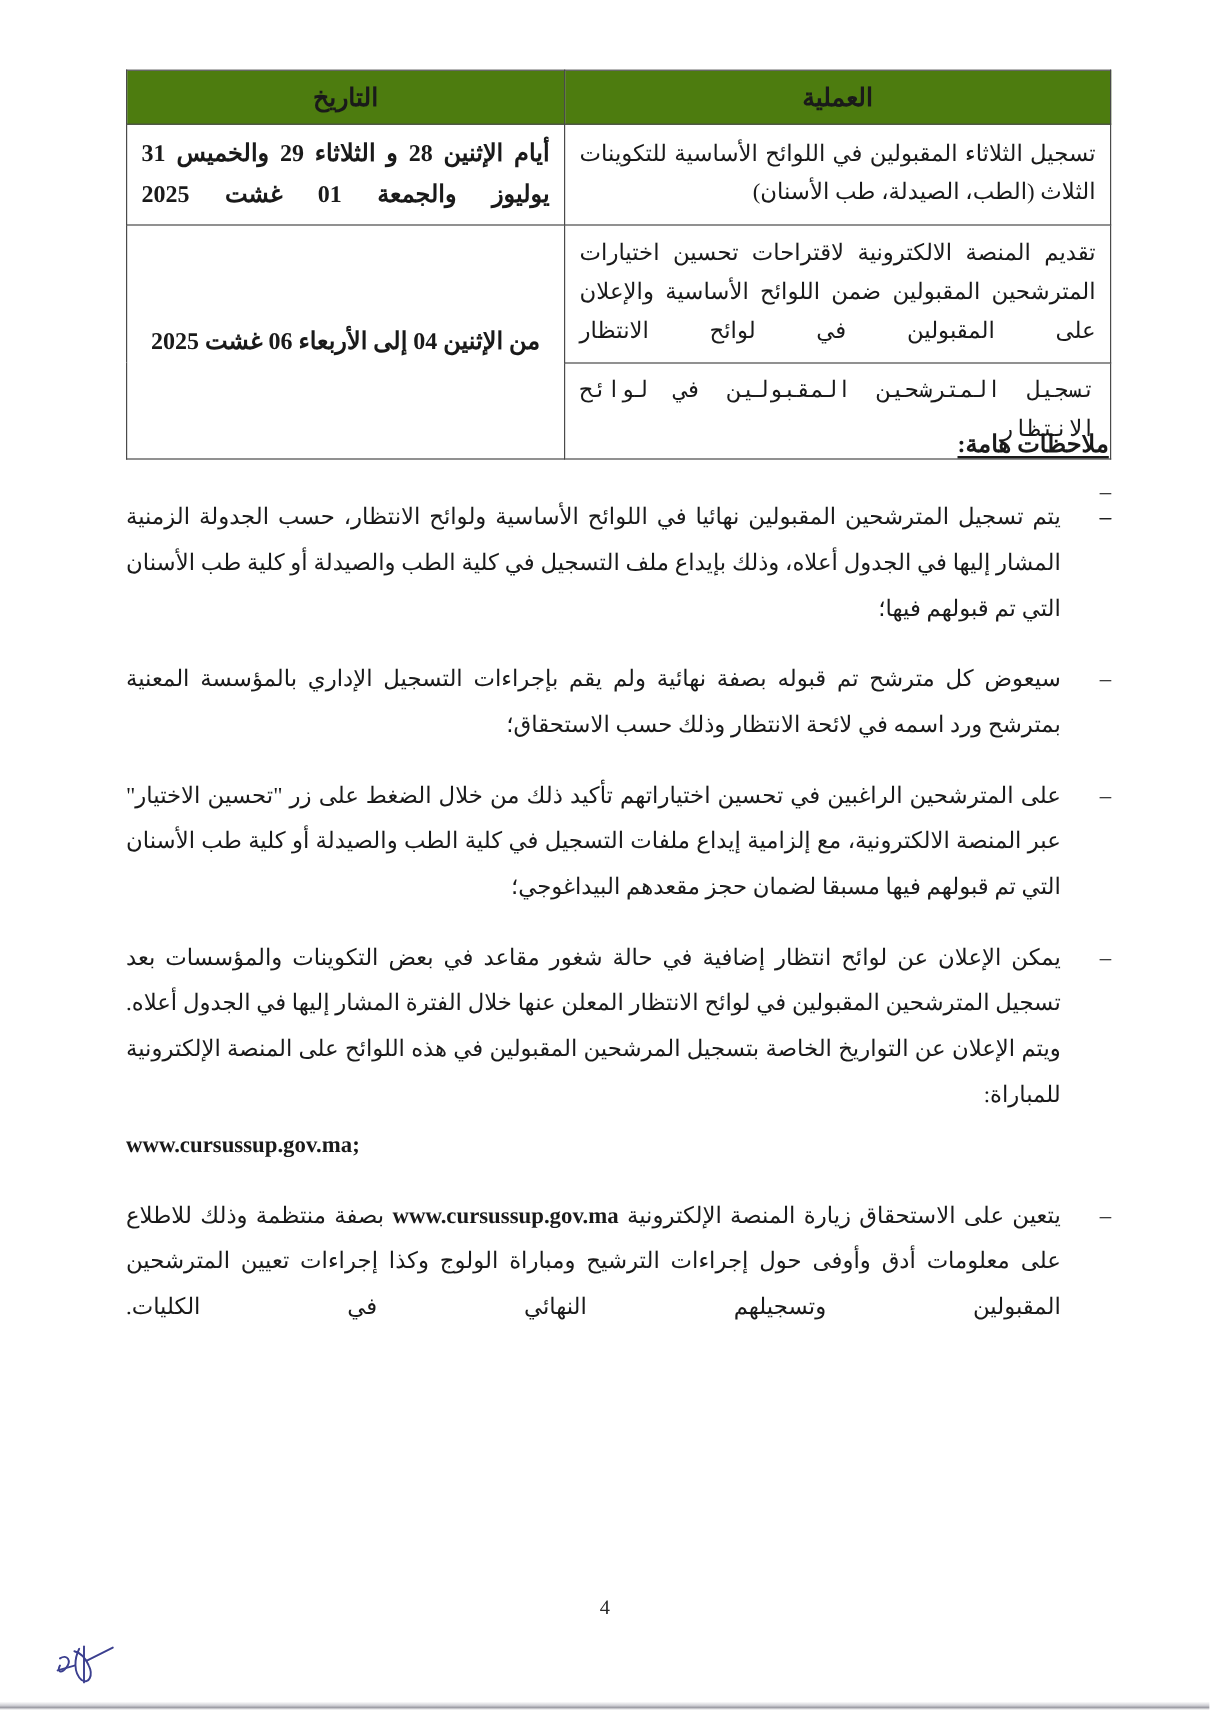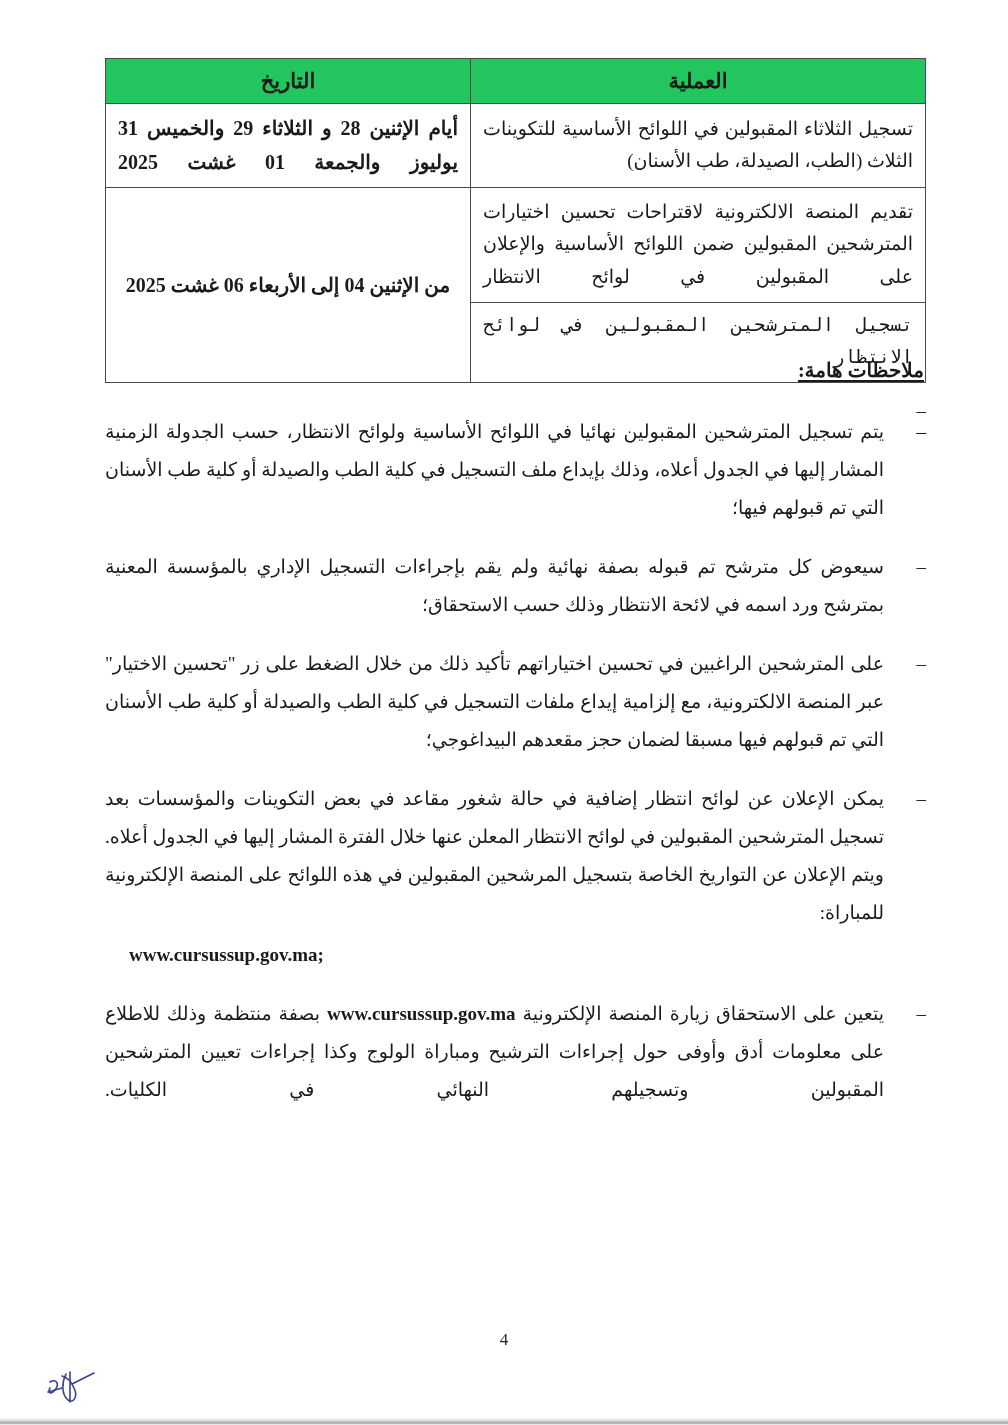--- a/index.html
+++ b/index.html
@@ -31,21 +31,21 @@
     border-collapse: collapse;
     table-layout: fixed;
     direction: rtl;
   }
   .schedule-table td, .schedule-table th {
     border: 1px solid #4a4a4a;
     vertical-align: middle;
     padding: 7px 12px;
   }
   .schedule-table thead th {
-    background: #22c55e;
+    background: #4d7c0f;
     text-align: center;
     font-weight: bold;
     font-size: 21px;
     height: 32px;
     padding: 6px 10px;
   }
   .col-op  { width: 455px; }
   .col-date{ width: 365px; }
 
   .cell-op {
@@ -123,21 +123,20 @@
     font-family: "Liberation Serif", "DejaVu Serif", serif;
     direction: ltr;
     unicode-bidi: embed;
   }
   .url-line {
     display: block;
     text-align: left;
     direction: ltr;
     font-weight: bold;
     margin-top: 4px;
-    margin-left: 24px;
   }
 
   
   .page-number {
     position: absolute;
     left: 0;
     right: 0;
     top: 1330px;
     text-align: center;
     font-size: 17px;

